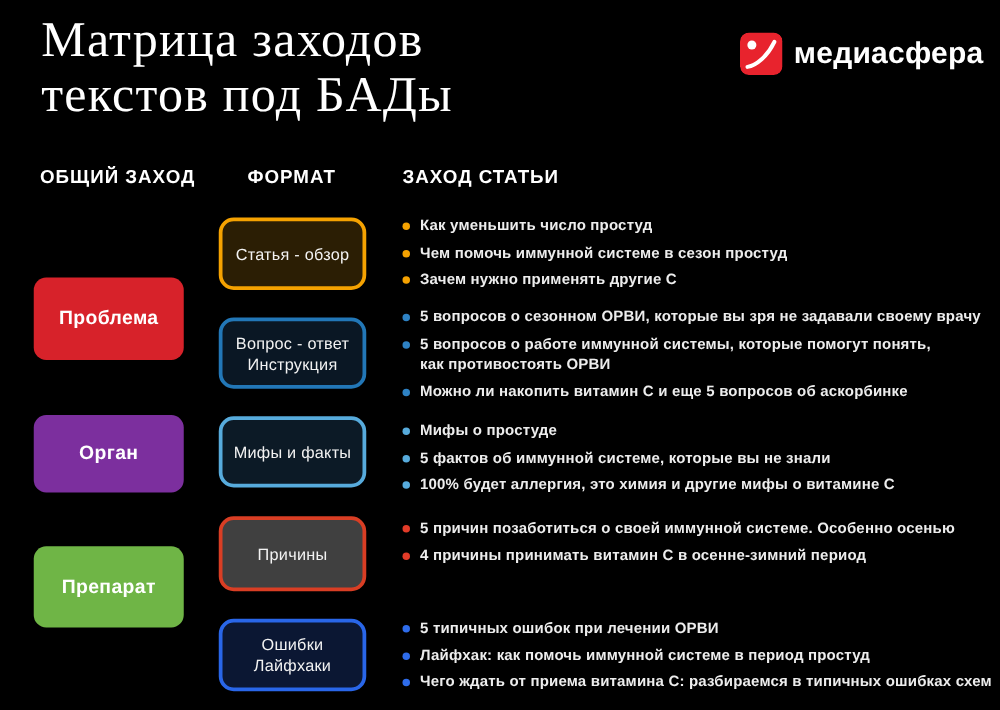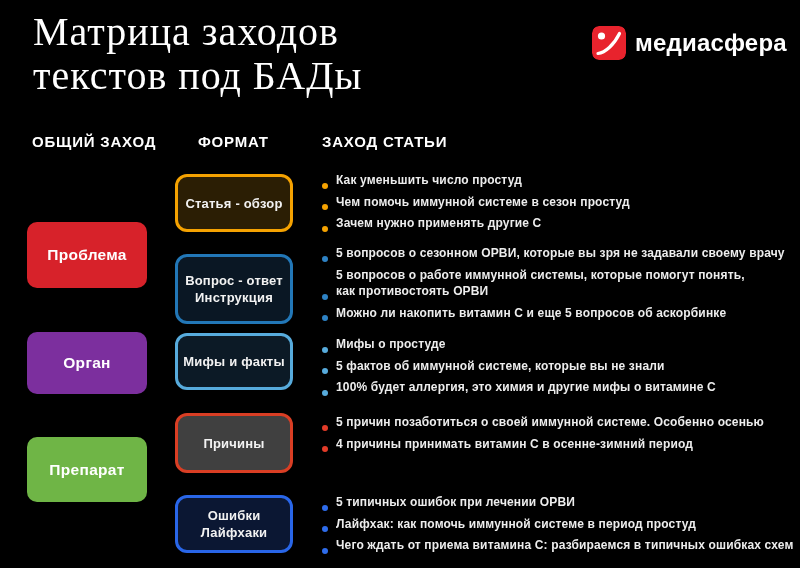--- a/index.html
+++ b/index.html
@@ -22,25 +22,25 @@
   .col-header.c2{left:198px;}
   .col-header.c3{left:322px;}
   
   .gen-card{position:absolute;left:27px;width:120px;border-radius:10px;
     display:flex;align-items:center;justify-content:center;}
   .gen-card span{font-size:15.5px;font-weight:700;letter-spacing:0.3px;color:#fff;}
   
   .fmt-box{position:absolute;left:175px;width:118px;border-radius:12px;
     border:3px solid;box-sizing:border-box;
     display:flex;flex-direction:column;align-items:center;justify-content:center;}
-  .fmt-box span{font-size:13px;font-weight:700;line-height:17px;color:#f2f2f2;
+  .fmt-box span{font-size:13px;font-weight:400;line-height:17px;color:#f2f2f2;
     letter-spacing:0.2px;text-align:center;}
   
   .grp{position:absolute;left:322px;width:472px;}
-  .article{display:flex;align-items:flex-end;margin-bottom:5px;}
+  .article{display:flex;align-items:flex-start;margin-bottom:5px;}
   .dot{flex:0 0 auto;width:6px;height:6px;border-radius:50%;margin:6px 8px 0 0;}
   .article span{font-size:12px;font-weight:700;line-height:16.5px;color:#ededed;
     letter-spacing:0.15px;white-space:pre-line;}
 </style>
 </head>
 <body>
 
 <div class="canvas">
 
   <h1 class="title" style="margin:0;">
@@ -69,21 +69,21 @@
         <span>Орган</span>
       </div>
       <div class="gen-card" style="top: 437px; height: 65px; background: rgb(111, 181, 70); align-items: center;">
         <span>Препарат</span>
       </div>
     </div>
   <div id="format-col">
       <div class="fmt-box" style="top: 174px; height: 58px; border-color: rgb(245, 162, 1); background: rgb(43, 30, 4);">
         <span>Статья - обзор</span>
       </div>
-      <div class="fmt-box" style="top: 254px; height: 70px; border-color: rgb(34, 119, 183); background: rgb(10, 23, 36);">
+      <div class="fmt-box" style="top: 254px; height: 57px; border-color: rgb(34, 119, 183); background: rgb(10, 23, 36);">
         <span>Вопрос - ответ</span>
         <span>Инструкция</span>
       </div>
       <div class="fmt-box" style="top: 333px; height: 57px; border-color: rgb(87, 171, 220); background: rgb(12, 26, 38);">
         <span>Мифы и факты</span>
       </div>
       <div class="fmt-box" style="top: 413px; height: 60px; border-color: rgb(217, 62, 36); background: #404040;">
         <span>Причины</span>
       </div>
       <div class="fmt-box" style="top: 495px; height: 58px; border-color: rgb(41, 102, 232); background: rgb(11, 23, 51);">

